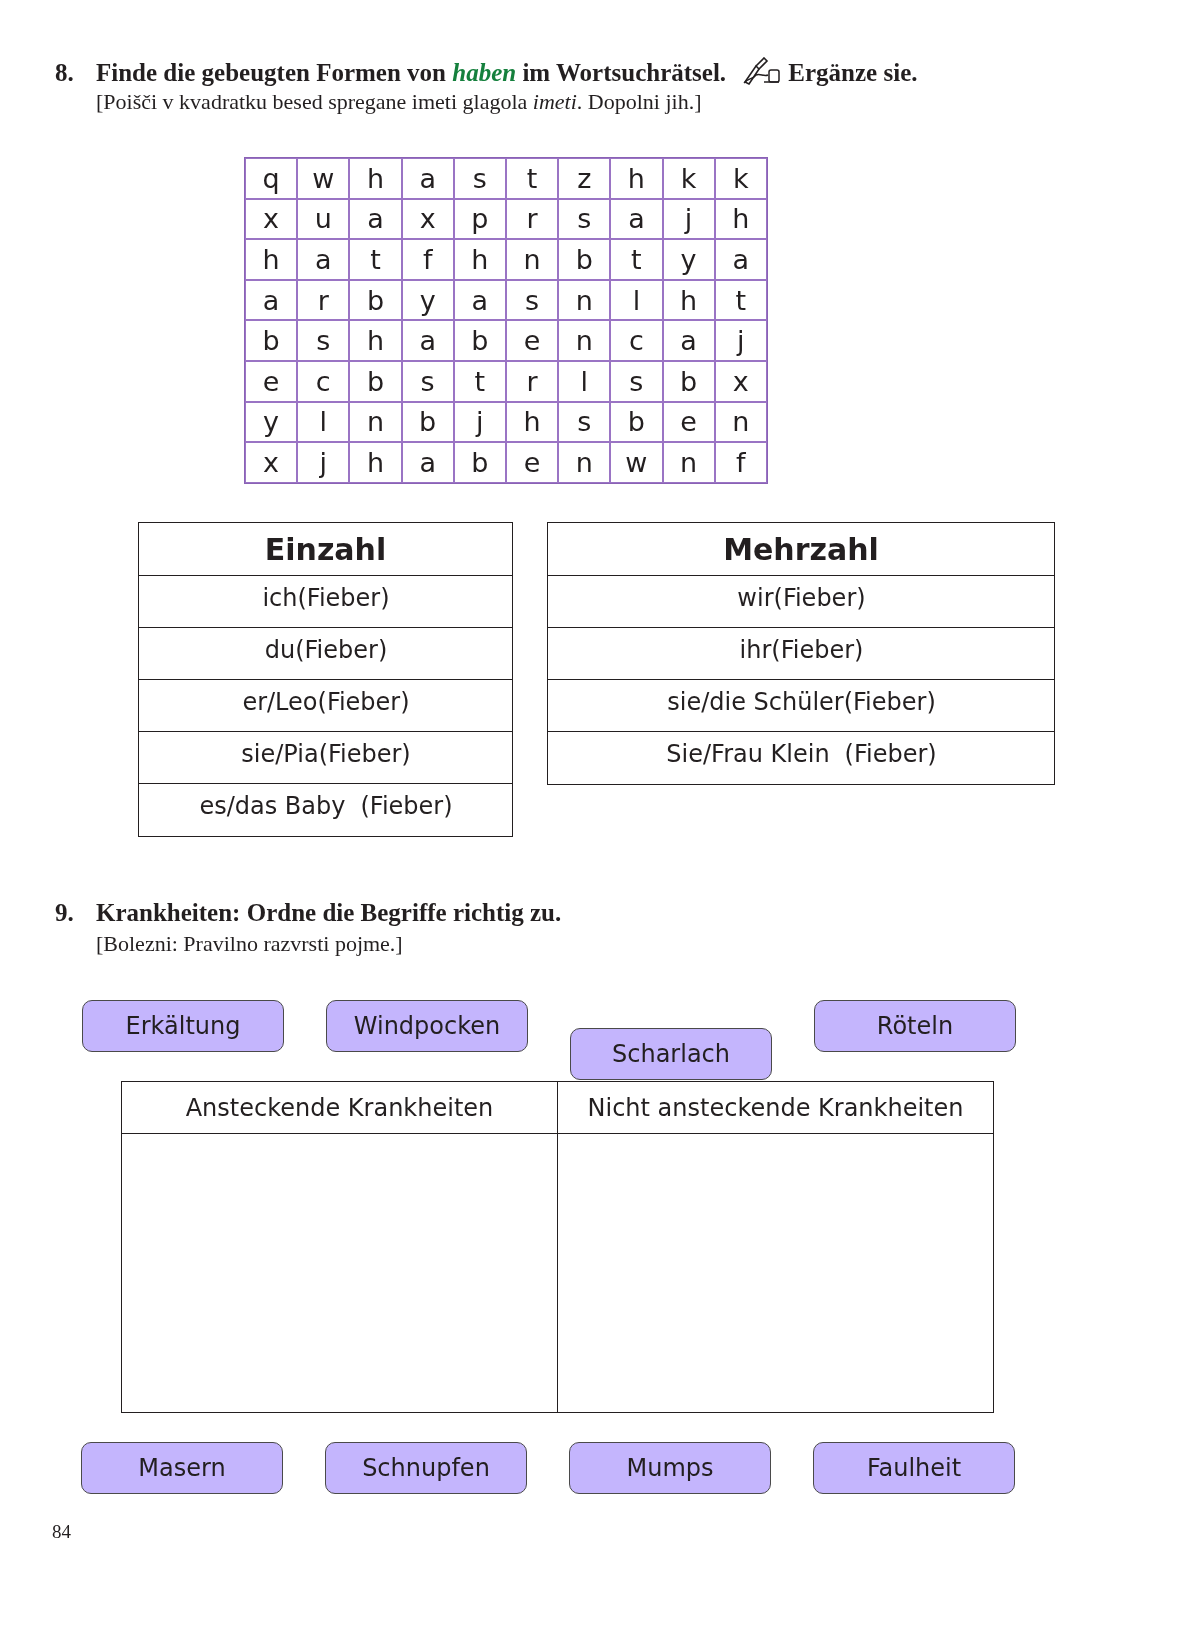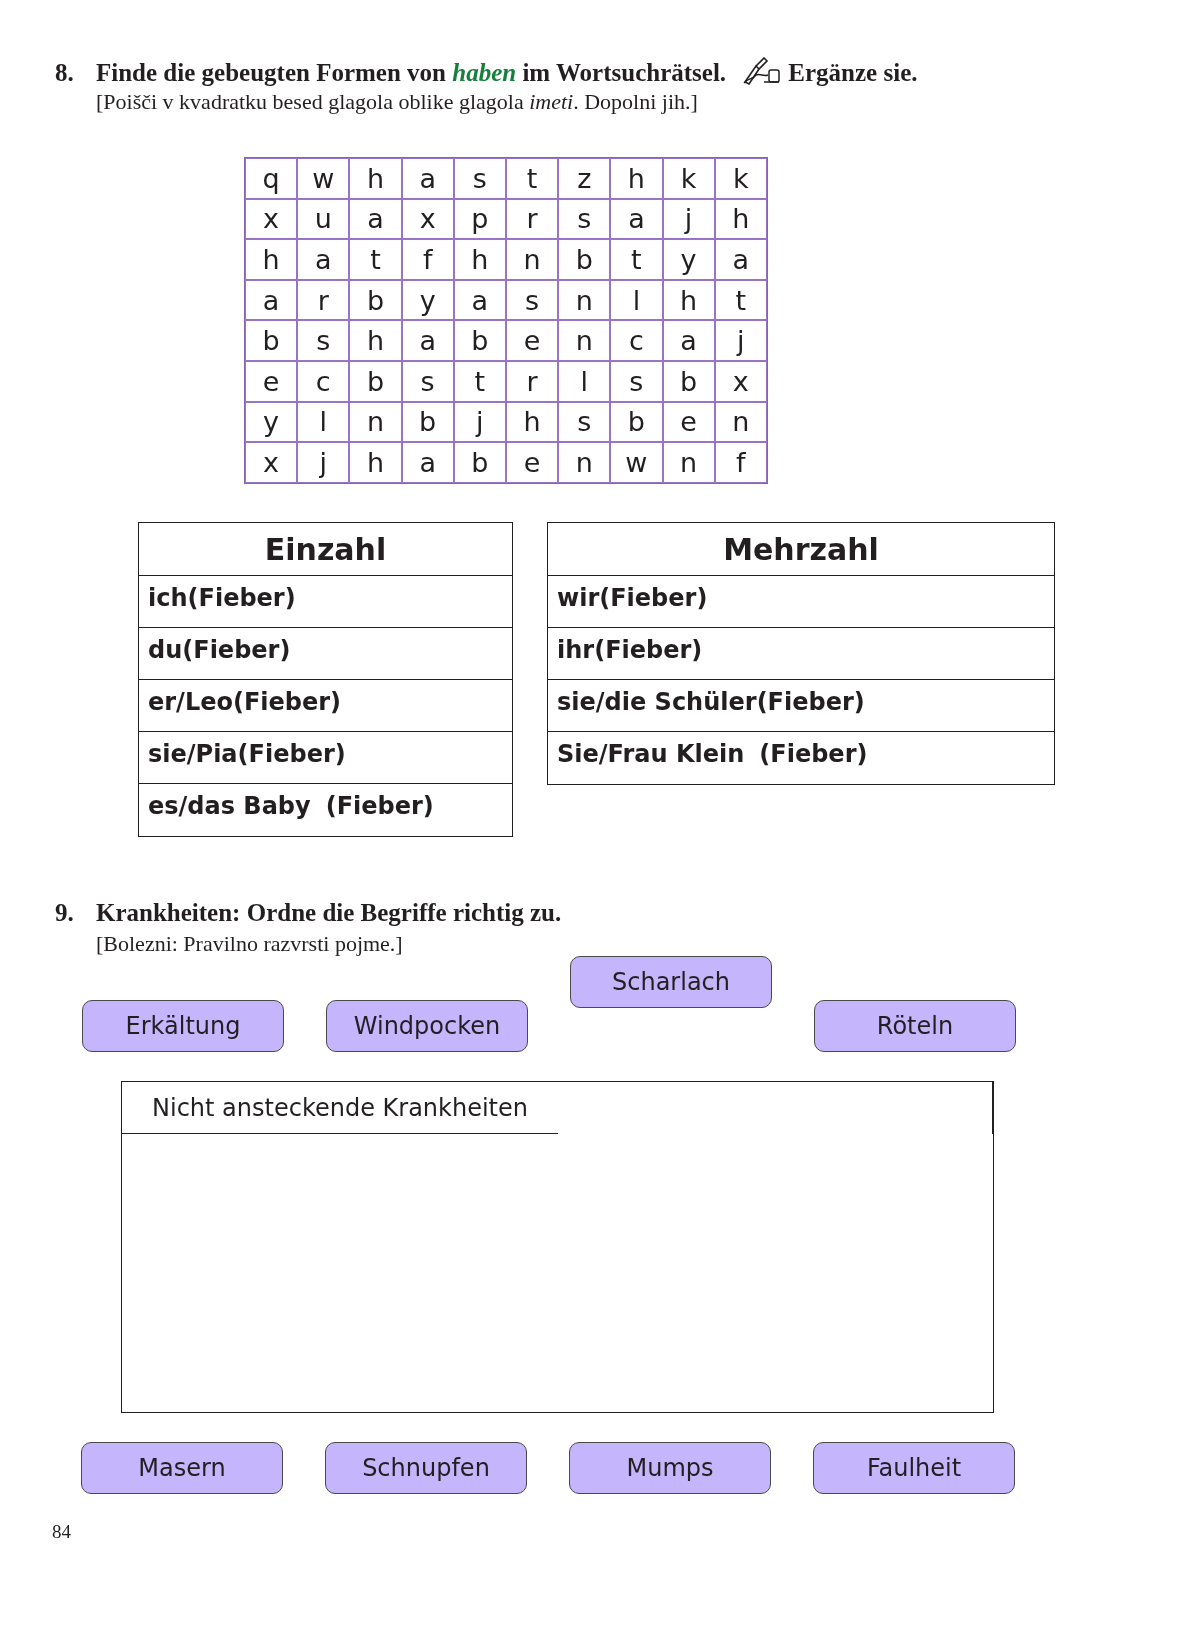--- a/index.html
+++ b/index.html
@@ -18,22 +18,22 @@
   .grid { position:absolute; left:244px; top:157px; display:grid;
           grid-template-columns: repeat(10, 52.2px); grid-template-rows: repeat(8, 40.6px);
           border:1.5px solid #8a62b5; }
   .cell { border:1.2px solid #9a74c4; box-sizing:border-box; display:flex; align-items:center; justify-content:center;
           font-size:27px; color:#231f20; font-family:"DejaVu Sans", sans-serif; }
 
   
   .ctable { position:absolute; border:1.3px solid #231f20; border-collapse:collapse; }
   .ctable .hdr { height:52px; border-bottom:1.3px solid #231f20; display:flex; align-items:center; justify-content:center;
                  font-weight:bold; font-size:30px; }
-  .ctable .row { height:52px; border-bottom:1.3px solid #231f20; display:flex; align-items:center; justify-content:flex-start;
-                 padding:0 8px 8px 9px; font-size:24px; box-sizing:border-box;font-weight:bold; }
+  .ctable .row { height:52px; border-bottom:1.3px solid #231f20; display:flex; align-items:center; justify-content:center;
+                 padding:0 8px 8px 9px; font-size:24px; box-sizing:border-box; }
   .ctable .row:last-child { border-bottom:none;gap:15px; }
 
   
   .card { position:absolute; width:202px; height:52px; border:1.3px solid #4a4a4a; border-radius:10px; box-sizing:border-box;
           display:flex; align-items:center; justify-content:center; font-size:24px; background:#c4b5fd; }
 
   
   .sort { position:absolute; left:121px; top:1081px; width:873px; height:332px; border:1.5px solid #231f20; box-sizing:border-box;
           display:grid; grid-template-columns: 436px 1fr; grid-template-rows: 52px 1fr; }
   .sort .h { display:flex; align-items:center; justify-content:center; font-size:24px; border-bottom:1.3px solid #231f20; }
@@ -51,21 +51,21 @@
     <svg width="40" height="28" viewBox="0 0 40 28">
       <path d="M3 25 L14 9 L17 12 L7 27 Z" fill="none" stroke="#231f20" stroke-width="1.6"></path>
       <path d="M14 9 L22 1 L25 4 L17 12" fill="none" stroke="#231f20" stroke-width="1.6"></path>
       <path d="M2 26 C8 20 12 22 14 18 C18 16 22 20 26 18" fill="none" stroke="#231f20" stroke-width="1.4"></path>
       <rect x="27" y="13" width="10" height="12" rx="2" fill="none" stroke="#231f20" stroke-width="1.5"></rect>
       <path d="M22 25 L37 25" stroke="#231f20" stroke-width="1.5"></path>
     </svg>
   </span><span>Ergänze sie.</span>
 </div>
 <div class="task-sub serif" style="top:89px;">
-  <span>[Poišči v kvadratku besed glagola oblike glagola </span><i>imeti</i><span>. Dopolni jih.]</span>
+  <span>[Poišči v kvadratku besed spregane imeti glagola </span><i>imeti</i><span>. Dopolni jih.]</span>
 </div>
 
 <div class="grid" id="wordgrid">
     <div class="cell">q</div>
     <div class="cell">w</div>
     <div class="cell">h</div>
     <div class="cell">a</div>
     <div class="cell">s</div>
     <div class="cell">t</div>
     <div class="cell">z</div>
@@ -193,25 +193,26 @@
 </div>
 
 <div class="task-title serif" style="top:899px;">
   <span class="num">9.</span><span>Krankheiten: Ordne die Begriffe richtig zu.</span>
 </div>
 <div class="task-sub serif" style="top:931px;">[Bolezni: Pravilno razvrsti pojme.]</div>
 
 <div id="cards-top">
     <div class="card sans" style="left: 82px; top: 1000px;">Erkältung</div>
     <div class="card sans" style="left: 326px; top: 1000px;">Windpocken</div>
-    <div class="card sans" style="left: 570px; top: 956px;">Scharlach</div>
+    <div class="card sans" style="left: 570px; top: 1028px;">Scharlach</div>
     <div class="card sans" style="left: 814px; top: 1000px;">Röteln</div>
   </div>
 
 <div class="sort sans">
+  <div class="h left">Ansteckende Krankheiten</div>
   <div class="h">Nicht ansteckende Krankheiten</div>
   <div class="c left"></div>
   <div class="c"></div>
 </div>
 
 <div id="cards-bottom">
     <div class="card sans" style="left: 81px; top: 1442px;">Masern</div>
     <div class="card sans" style="left: 325px; top: 1442px;">Schnupfen</div>
     <div class="card sans" style="left: 569px; top: 1442px;">Mumps</div>
     <div class="card sans" style="left: 813px; top: 1442px;">Faulheit</div>

